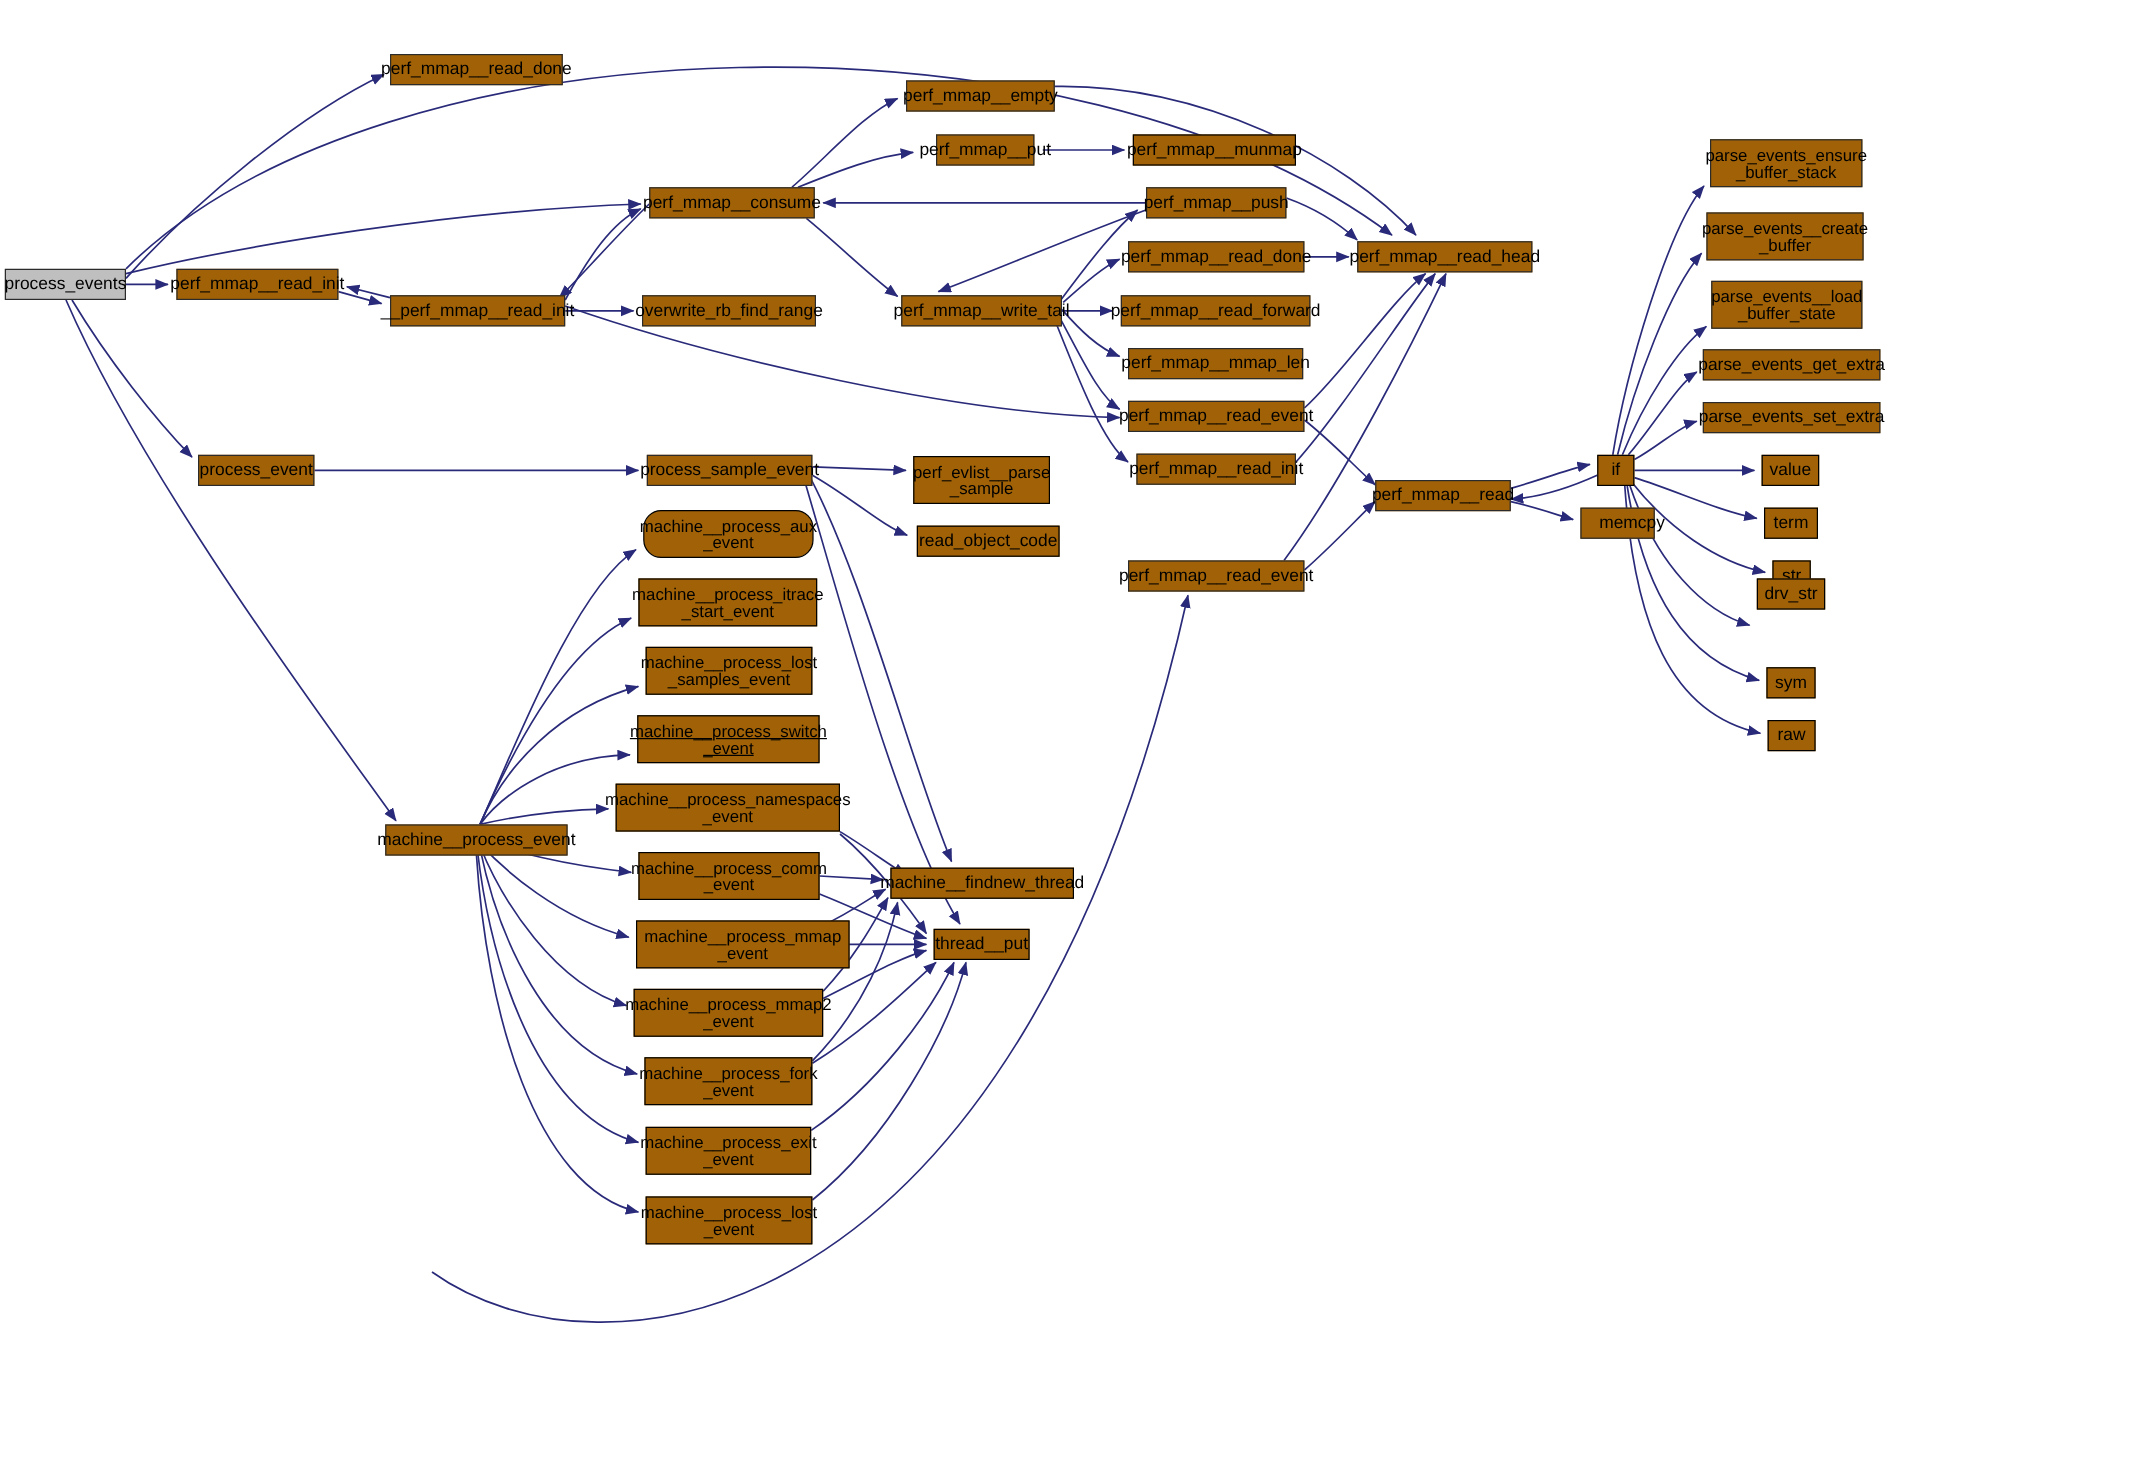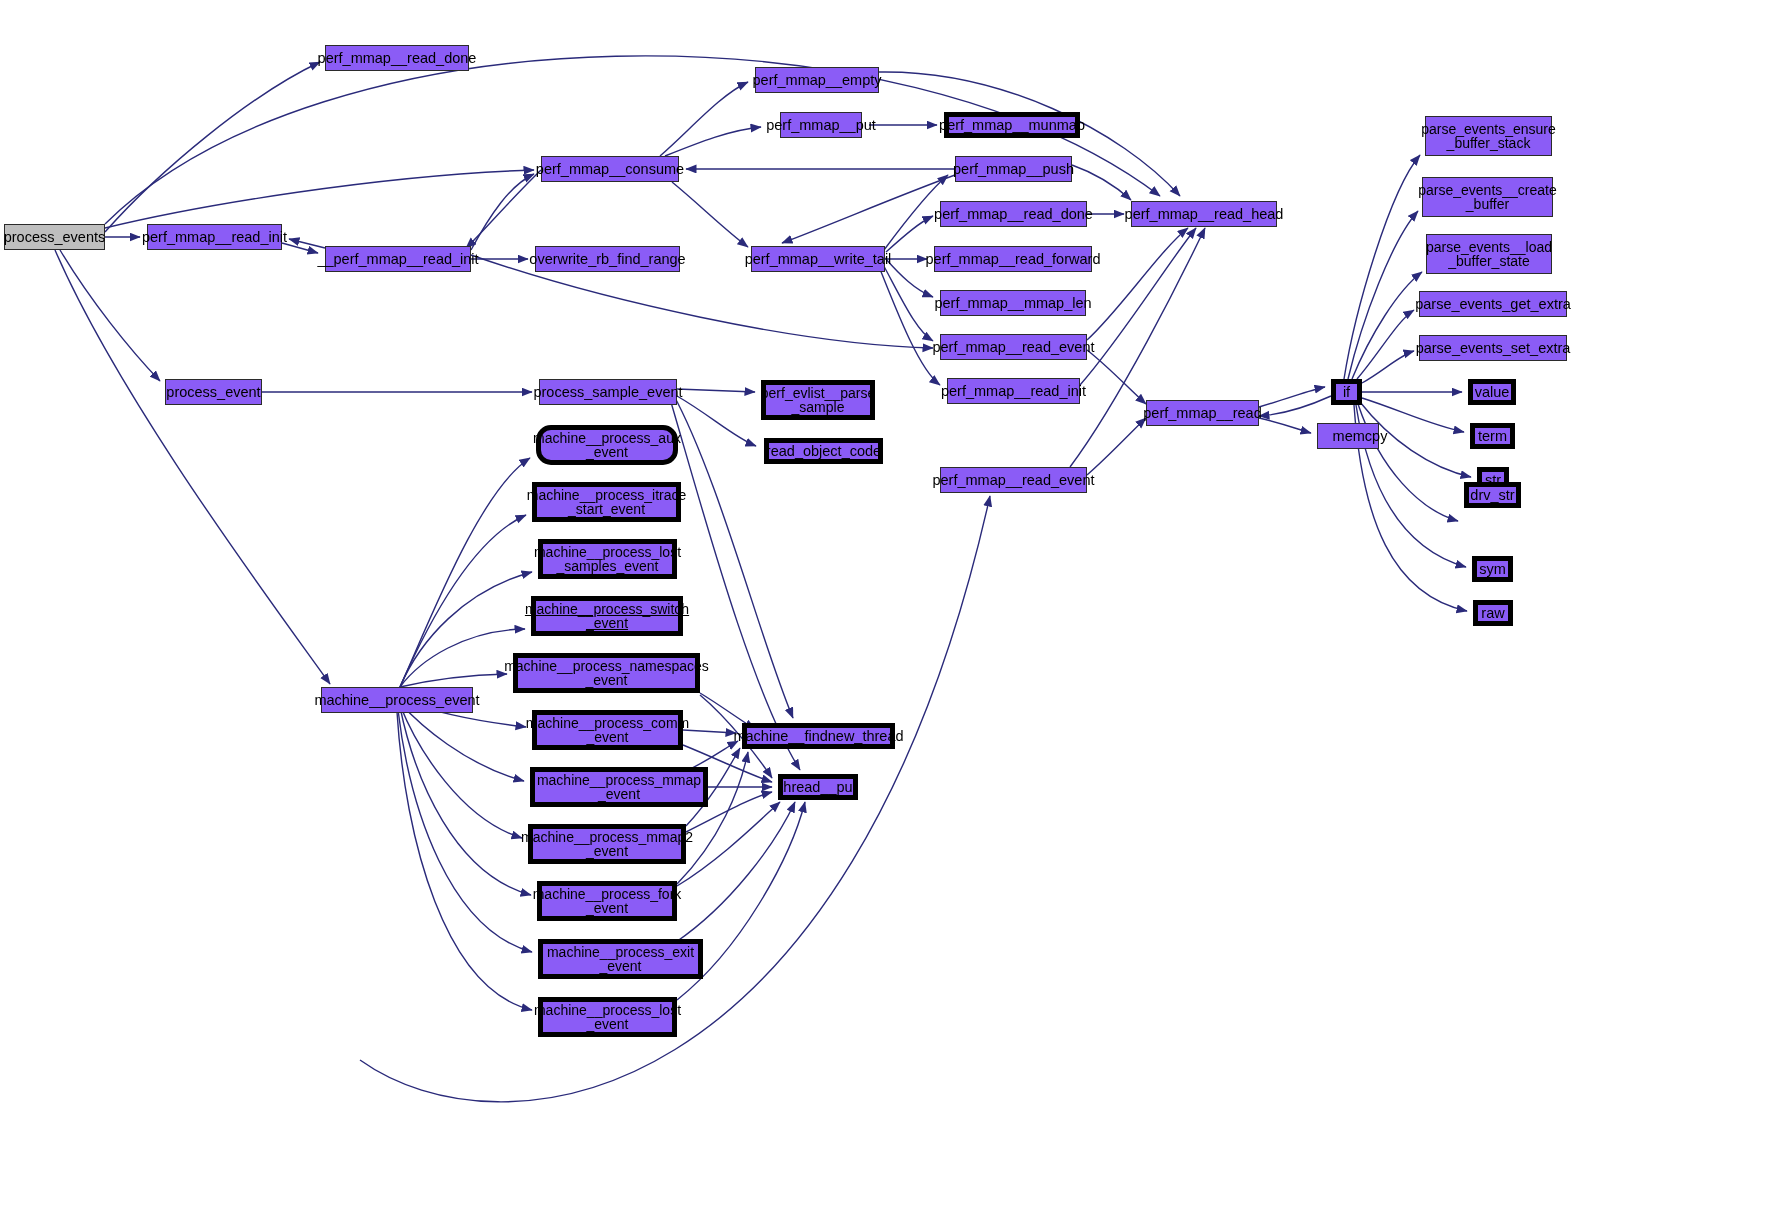--- a/index.html
+++ b/index.html
@@ -1,23 +1,23 @@
 <!DOCTYPE html>
 <html><head>
 <meta charset="utf-8">
 <style>
   html,body{margin:0;padding:0;background:#ffffff;}
   #canvas{position:relative;width:1787px;height:1223px;background:#fff;
           font-family:"Liberation Sans","DejaVu Sans",sans-serif;}
   svg.edges{position:absolute;left:0;top:0;width:1787px;height:1223px;overflow:visible;}
   .node{position:absolute;box-sizing:border-box;display:flex;align-items:center;
-        justify-content:center;text-align:center;background:#8b5cf6;
+        justify-content:center;text-align:center;background:#a16207;
         border:1px solid #2b2b2b;font-size:14.5px;color:#000;line-height:1.02;
         white-space:pre-line;padding:0 2px;}
-  .node.red{border:5px solid #000000;}
+  .node.red{border:1px solid #000000;}
   .node.root{background:#bfbfbf;border:1px solid #2b2b2b;}
 </style>
 </head>
 <body>
 
 <div id="canvas">
   <svg class="edges" viewBox="0 0 1787 1223">
     <defs>
       <marker id="arrow" markerWidth="9" markerHeight="9" refX="7.5" refY="3.2" orient="auto" markerUnits="strokeWidth">
         <path d="M0,0 L8,3.2 L0,6.4 z" fill="#2a2a7a"></path>
@@ -154,20 +154,20 @@
       <div class="node red" style="left: 513px; top: 653px; width: 187px; height: 40px; font-size: 14px;">machine__process_namespaces
 _event</div>
       <div class="node red" style="left: 532px; top: 710px; width: 151px; height: 40px; font-size: 14px;">machine__process_comm
 _event</div>
       <div class="node red" style="left: 530px; top: 767px; width: 178px; height: 40px; font-size: 14px;">machine__process_mmap
 _event</div>
       <div class="node red" style="left: 528px; top: 824px; width: 158px; height: 40px; font-size: 14px;">machine__process_mmap2
 _event</div>
       <div class="node red" style="left: 537px; top: 881px; width: 140px; height: 40px; font-size: 14px;">machine__process_fork
 _event</div>
-      <div class="node red" style="left: 538px; top: 939px; width: 165px; height: 40px; font-size: 14px;">machine__process_exit
+      <div class="node red" style="left: 538px; top: 939px; width: 138px; height: 40px; font-size: 14px;">machine__process_exit
 _event</div>
       <div class="node red" style="left: 538px; top: 997px; width: 139px; height: 40px; font-size: 14px;">machine__process_lost
 _event</div>
       <div class="node red" style="left: 742px; top: 723px; width: 153px; height: 26px;">machine__findnew_thread</div>
       <div class="node red" style="left: 778px; top: 774px; width: 80px; height: 26px;">thread__put</div>
     </div>
 </div>
 
 </body></html>

